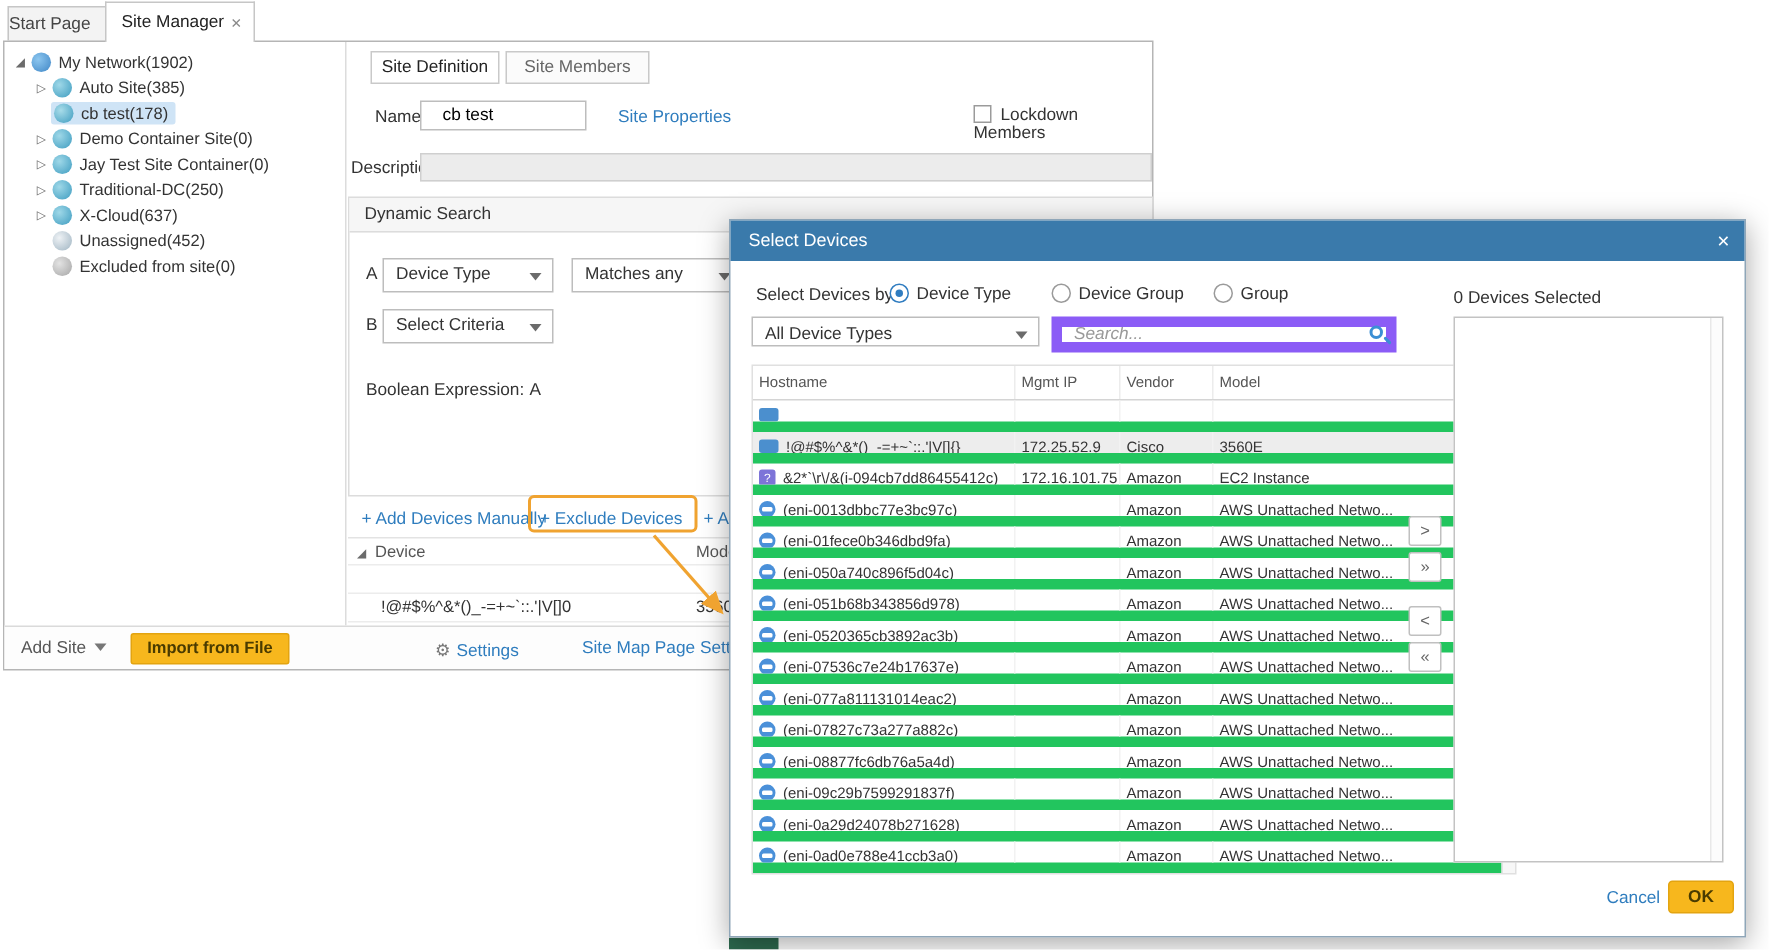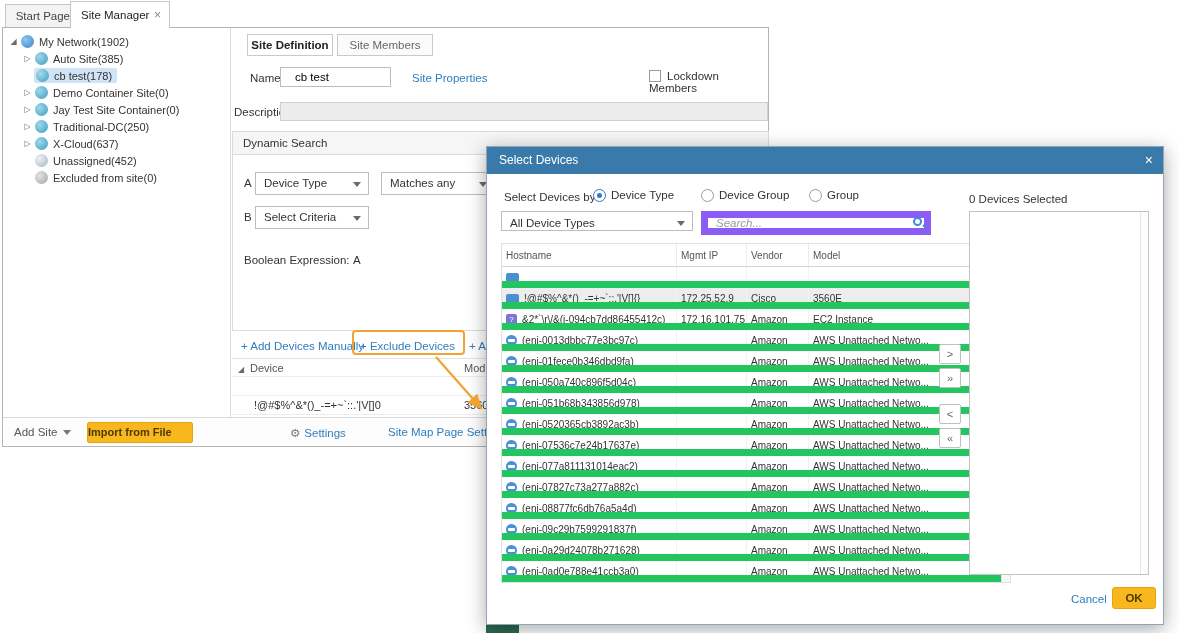--- a/index.html
+++ b/index.html
@@ -1,20 +1,20 @@
 <!DOCTYPE html>
 <html><head>
 <meta charset="utf-8">
 <style>
   *{box-sizing:border-box;margin:0;padding:0}
   html,body{width:1179px;height:633px;background:#fff;font-family:"Liberation Sans","DejaVu Sans",sans-serif;color:#333;overflow:hidden}
   .stage{position:relative;width:1179px;height:633px;background:#fff;font-size:11.5px}
 
   
-  #tab-start{position:absolute;left:5px;top:4px;width:66px;height:24px;background:#f3f3f3;border:1px solid #c6c6c6;line-height:22px;text-align:right;color:#444;z-index:1;cursor:pointer}
+  #tab-start{position:absolute;left:5px;top:4px;width:66px;height:24px;background:#f3f3f3;border:1px solid #c6c6c6;line-height:22px;text-align:left;color:#444;z-index:1;cursor:pointer}
   #tab-sm{position:absolute;left:70px;top:1px;width:100px;height:27px;background:#fff;border:1px solid #c6c6c6;border-bottom:none;line-height:26px;padding-left:10px;color:#222;z-index:3;cursor:pointer}
   #tab-sm .tabx{position:absolute;right:8px;top:0;color:#8a8a8a;font-size:12px;cursor:pointer}
 
   
   #frame{position:absolute;left:2px;top:27px;width:767px;height:420px;border:1px solid #b5b5b5;background:#fff;z-index:1}
   #tree{position:absolute;left:0;top:0;width:228px;height:389px;border-right:1px solid #dcdcdc;padding-top:5px;overflow:hidden}
   .ti{display:flex;align-items:center;height:17px;font-size:11px;color:#333;cursor:pointer;white-space:nowrap}
   .lvl0{padding-left:4px}.lvl1{padding-left:18px}
   .tw{display:inline-block;width:13px;font-size:8px;color:#6b6b6b;text-align:center;flex:none}
   .tico{display:inline-block;width:13px;height:13px;border-radius:50%;margin:0 5px 0 1px;flex:none}
@@ -22,28 +22,28 @@
   .c-site{background:radial-gradient(circle at 35% 35%,#9fd8e8,#3e9cc0)}
   .c-leaf{background:radial-gradient(circle at 35% 35%,#a8dce9,#3e9cc0)}
   .c-un{background:radial-gradient(circle at 35% 35%,#eef2f5,#9fb4c2)}
   .c-ex{background:radial-gradient(circle at 35% 35%,#e3e3e3,#a5a5a5)}
   .selwrap{display:inline-flex;align-items:center;background:#cfe4f6;padding:1px 5px 1px 1px;border-radius:2px}
 
   
   #bottombar{position:absolute;left:0;right:0;top:389px;height:29px;border-top:1px solid #dadada;background:#fdfdfd}
   #add-site{position:absolute;left:11px;top:8px;color:#555;cursor:pointer}
   #add-site .cvd{display:inline-block;width:0;height:0;border-left:4px solid transparent;border-right:4px solid transparent;border-top:5px solid #777;margin-left:6px;vertical-align:1px}
-  #import-btn{position:absolute;left:84px;top:4px;width:106px;height:21px;background:#f7b71d;border:1px solid #e3a410;border-radius:2px;color:#4a3b00;font-weight:bold;font-size:11px;line-height:19px;cursor:pointer}
+  #import-btn{position:absolute;left:84px;top:4px;width:106px;height:21px;background:#f7b71d;border:1px solid #e3a410;border-radius:2px;color:#4a3b00;font-weight:bold;font-size:11px;text-align:center;line-height:19px;cursor:pointer}
   #settings-link{position:absolute;left:287px;top:8px;color:#2f7dbe;cursor:pointer}
   #settings-link .gear{color:#777;font-style:normal;margin-right:4px}
   #sitemap-link{position:absolute;left:385px;top:8px;color:#2f7dbe;cursor:pointer}
 
   
   .ctab{position:absolute;height:22px;line-height:20px;text-align:center;border:1px solid #c9c9c9;background:#fff;cursor:pointer}
-  #ctab-def{left:244px;top:6px;width:86px;font-weight:bold;color:#222}
+  #ctab-def{left:244px;top:6px;width:86px;font-weight:normal;color:#222}
   #ctab-mem{left:334px;top:6px;width:96px;color:#666;background:#fbfbfb}
   #name-label{position:absolute;left:247px;top:44px;color:#333}
   #name-input{position:absolute;left:277px;top:39px;width:111px;height:20px;border:1px solid #bdbdbd;font-size:11.5px;padding:0 14px;font-family:inherit}
   #site-props{position:absolute;left:409px;top:44px;color:#2f7dbe;cursor:pointer}
   #lockdown{position:absolute;left:646px;top:42px;cursor:pointer}
   .cbx{display:inline-block;width:12px;height:12px;border:1px solid #9b9b9b;background:#fff;vertical-align:-2px;margin-right:6px}
   #desc-label{position:absolute;left:231px;top:78px}
   #desc-input{position:absolute;left:277px;top:74px;width:488px;height:19px;background:#ececec;border:1px solid #cfcfcf}
 
   #dyn-panel{position:absolute;left:229px;top:103px;width:537px;height:200px;border:1px solid #dcdcdc}

